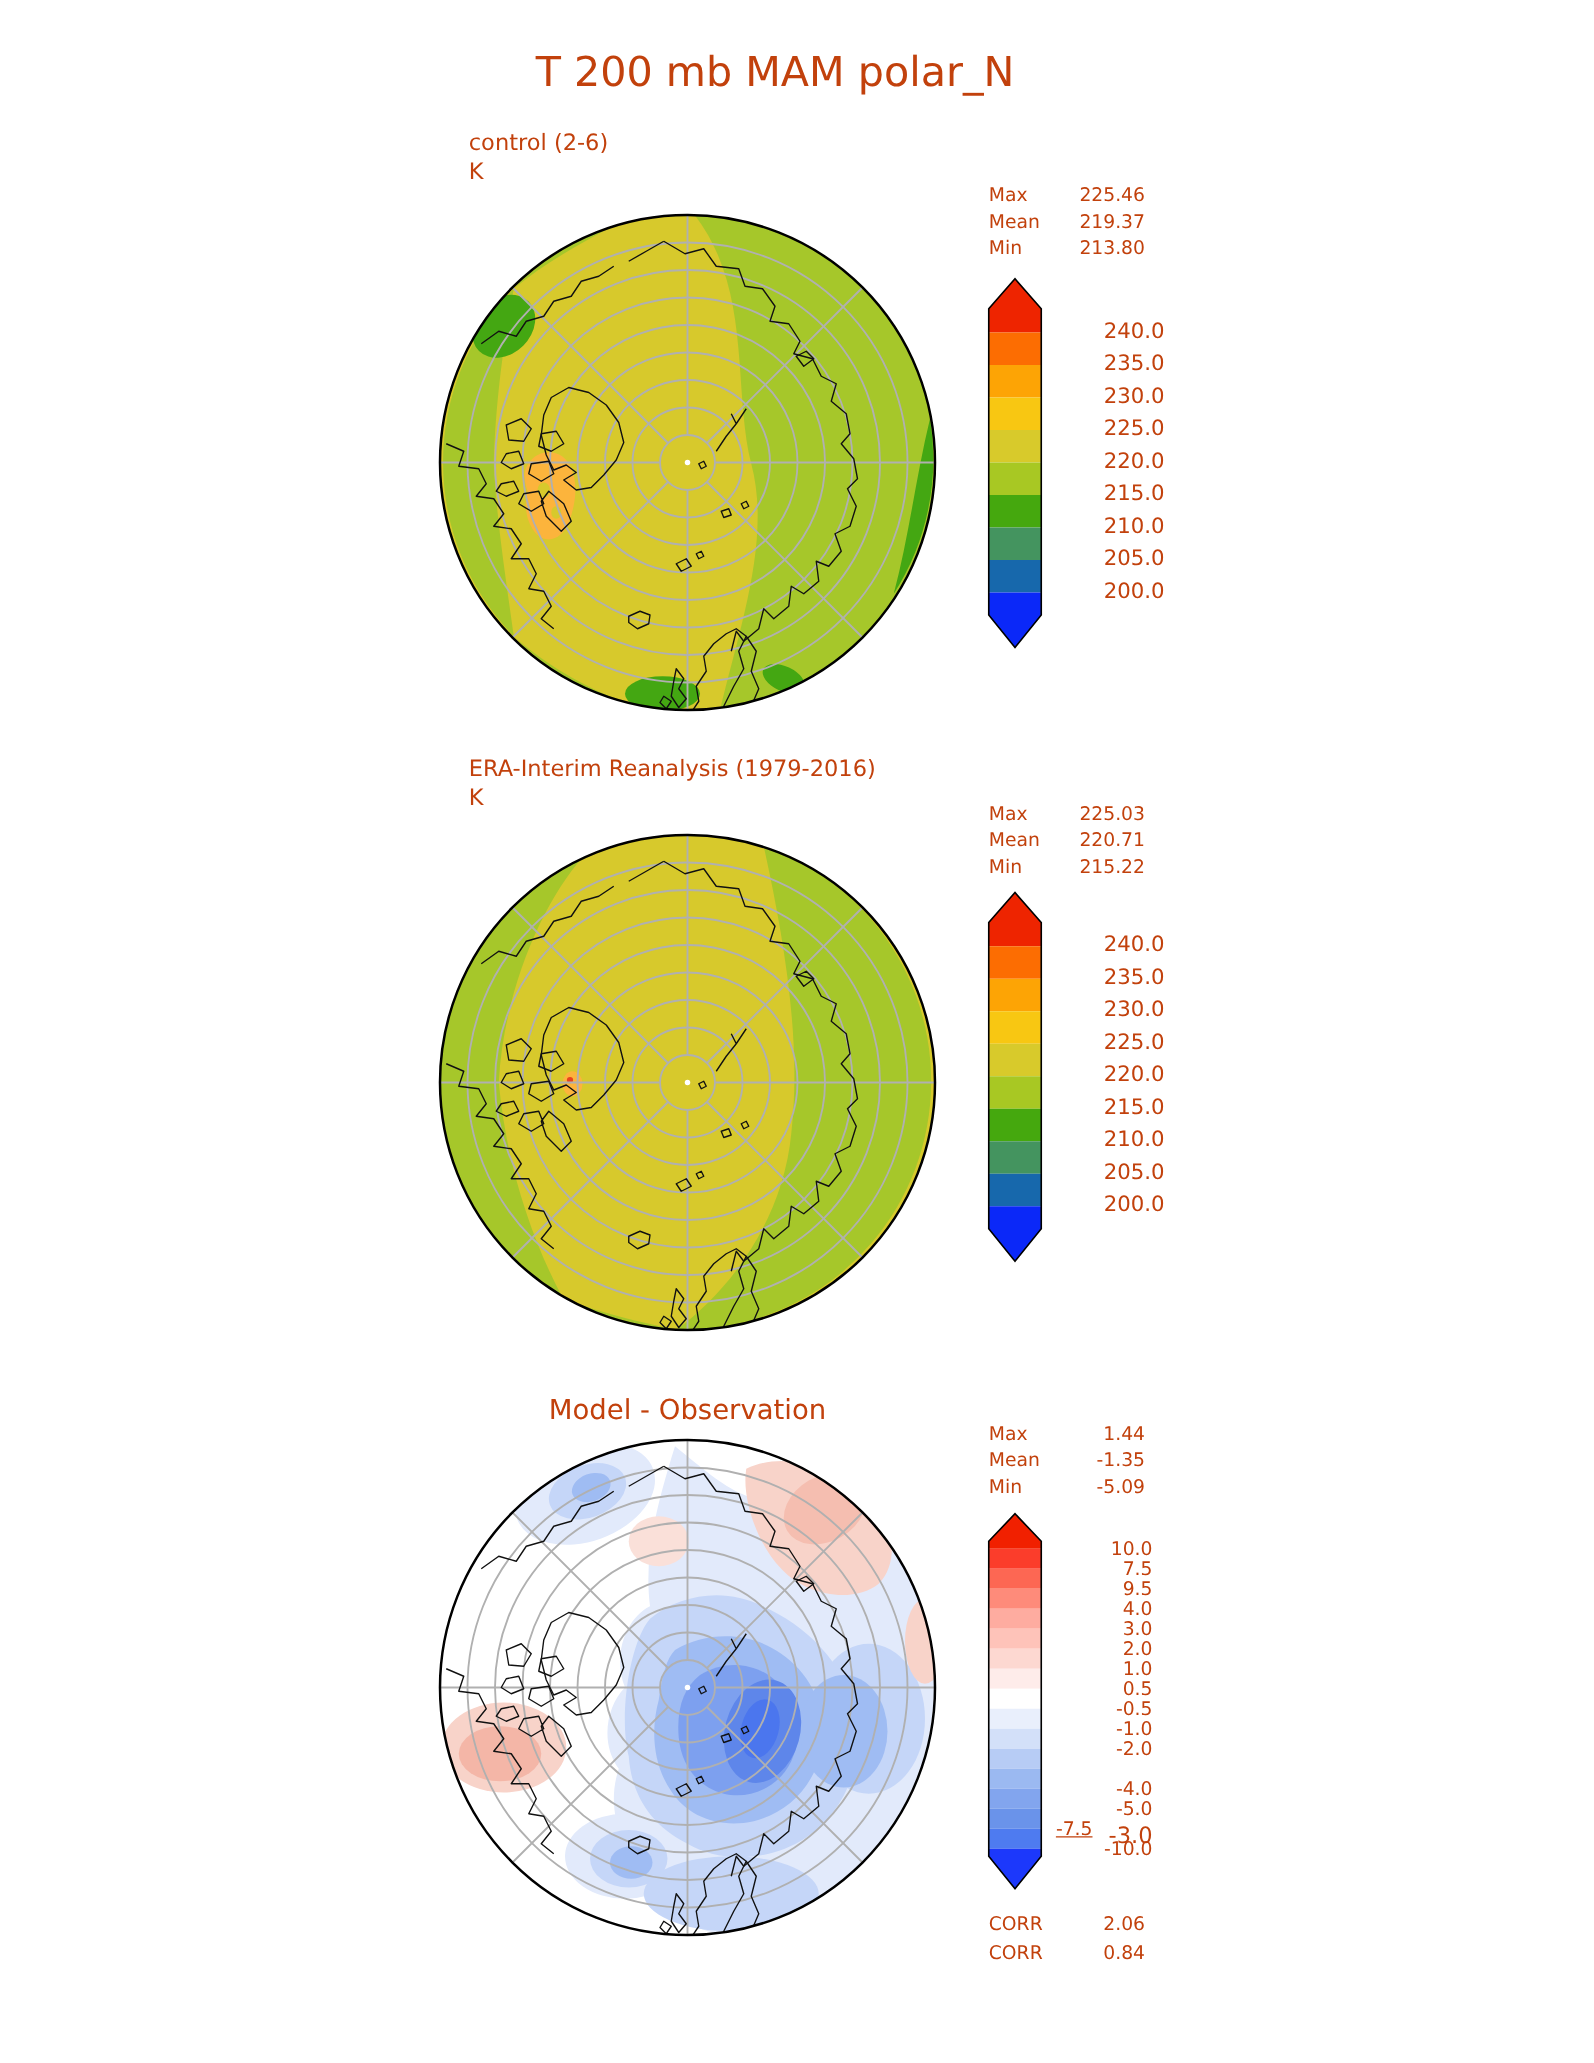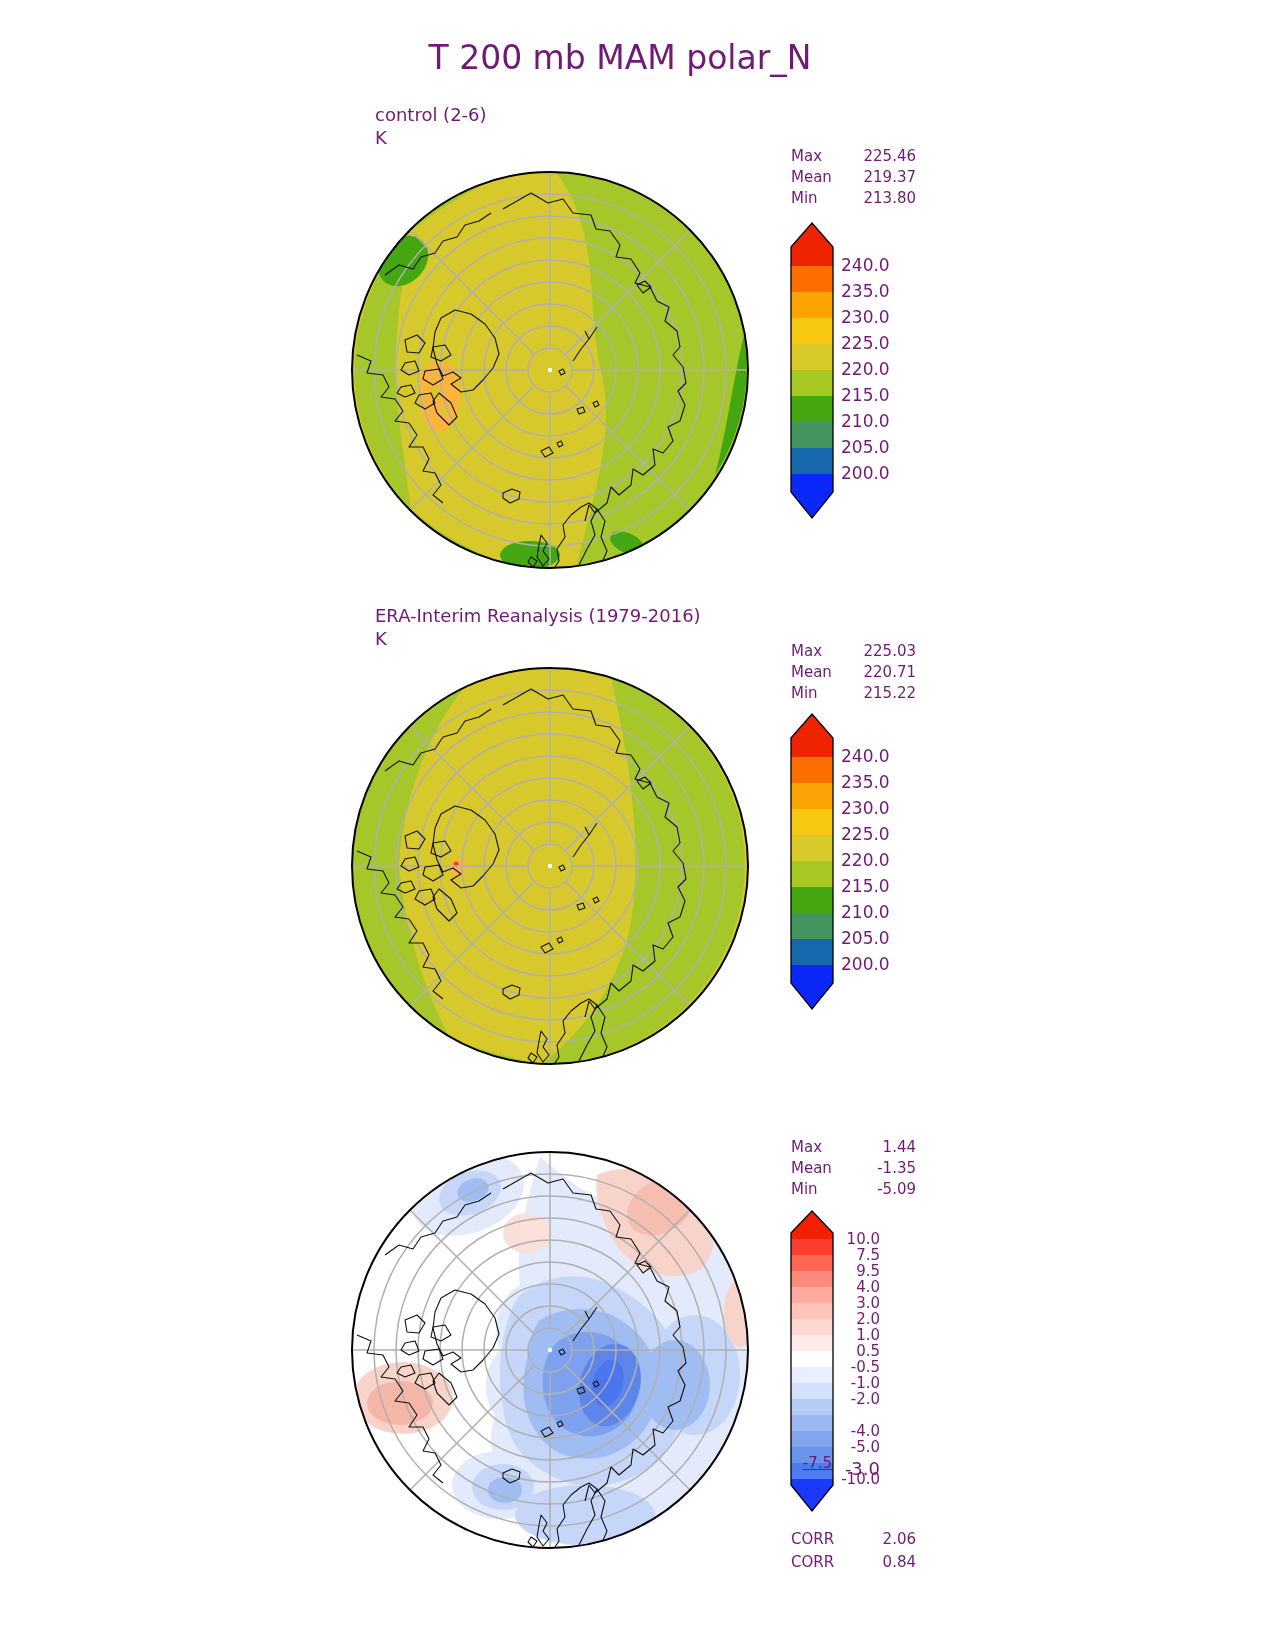--- a/index.html
+++ b/index.html
@@ -1,42 +1,43 @@
 <!DOCTYPE html>
 <html><head>
 <meta charset="utf-8">
 <style>
   html,body{margin:0;padding:0;background:#fff;}
   .page{position:relative;width:1275px;height:1650px;background:#ffffff;overflow:hidden;
-        font-family:"DejaVu Sans","Liberation Sans",sans-serif;color:#701a75;}
+        font-family:"DejaVu Sans","Liberation Sans",sans-serif;color:#c2410c;}
   .fig-title{position:absolute;top:38px;left:0;width:1240px;text-align:center;font-size:33px;}
   .plabel{position:absolute;left:346px;font-size:18px;line-height:23px;margin-left:29px;}
   .p3title{position:absolute;left:280px;top:1116px;width:540px;text-align:center;font-size:22px;}
   .srow{position:absolute;left:791px;width:125px;display:flex;justify-content:space-between;
         font-size:15px;line-height:20px;}
-  .tick{position:absolute;white-space:nowrap;line-height:1.2;}
+  .tick{position:absolute;white-space:nowrap;line-height:1.2;margin-left:42px;}
   svg.globe{position:absolute;}
 </style>
 </head>
 <body>
 
 <div class="page">
 
   <div class="fig-title">T 200 mb MAM polar_N</div>
 
   <div class="plabel" style="top:103px;">
     <div>control (2-6)</div>
     <div>K</div>
   </div>
 
   <div class="plabel" style="top:604px;">
     <div>ERA-Interim Reanalysis (1979-2016)</div>
     <div>K</div>
   </div>
 
+  <div class="p3title">Model - Observation</div>
 
   <svg width="0" height="0" style="position:absolute" aria-hidden="true">
     <defs>
       <clipPath id="gclip">
           <circle cx="205" cy="205" r="198"></circle>
         </clipPath>
       <g id="grat" stroke="#b0b0b0" stroke-width="1.5" fill="none">
         <circle cx="205" cy="205" r="22"></circle>
           <circle cx="205" cy="205" r="44"></circle>
         <circle cx="205" cy="205" r="66"></circle>

